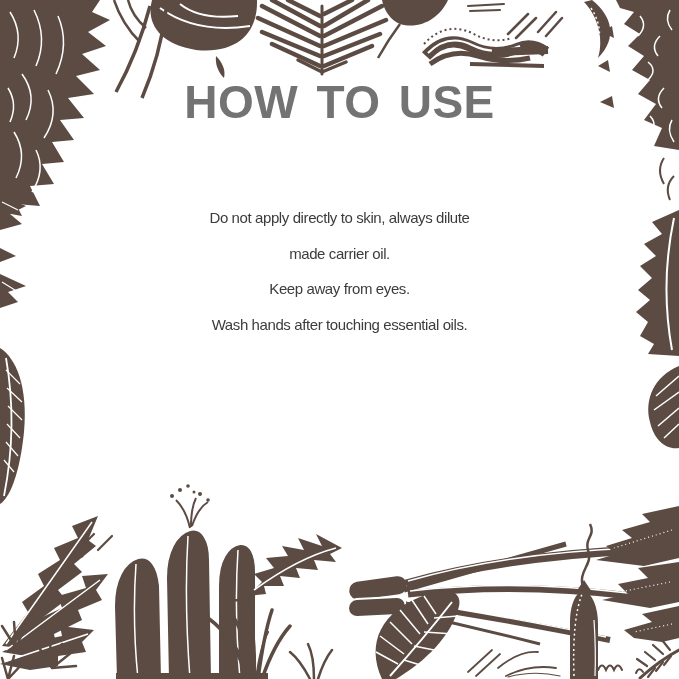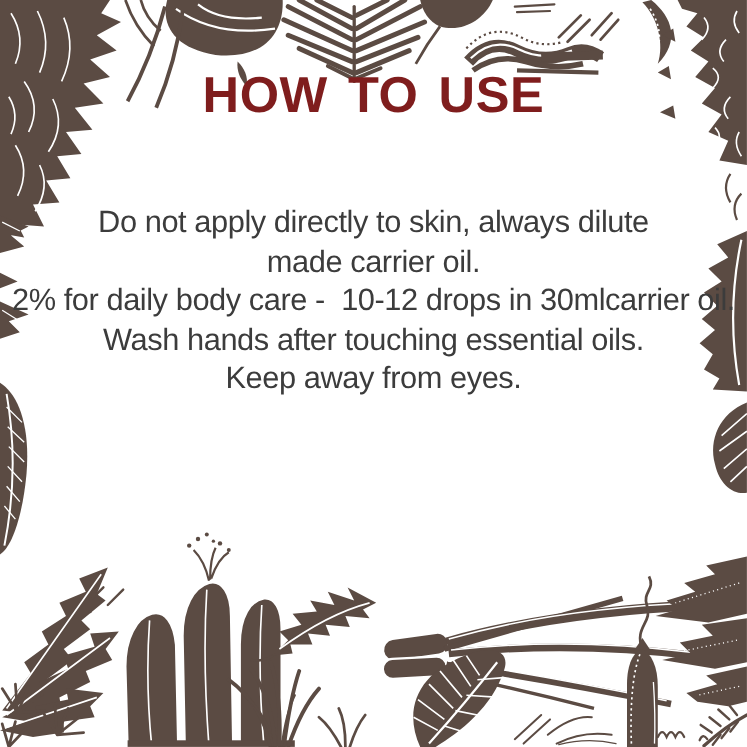--- a/index.html
+++ b/index.html
@@ -3,27 +3,27 @@
 <meta charset="utf-8">
 <style>
   html,body{margin:0;padding:0;background:#fff;}
   .page{
     position:relative;width:679px;height:679px;overflow:hidden;
     background:#ffffff;font-family:"Liberation Sans",sans-serif;
   }
   .decor{position:absolute;inset:0;z-index:0;}
   .content{position:relative;z-index:1;}
   .title{
-    margin:0;padding-top:60px;line-height:52px;text-align:center;
+    margin:16px;padding-top:60px;line-height:52px;text-align:center;
     font-size:46px;font-weight:700;letter-spacing:.5px;word-spacing:5px;
-    color:#7f1d1d;
+    color:#737373;
   }
   .lines{margin-top:72px;text-align:center;color:#3c3c3c;}
   .line{
-    font-size:28px;line-height:35.5px;letter-spacing:-0.4px;
+    font-size:15px;line-height:35.5px;letter-spacing:-0.4px;
     white-space:pre;
   }
 </style>
 </head>
 <body>
 
 <div class="page">
 
   <svg class="decor" width="679" height="679" viewBox="0 0 679 679" aria-hidden="true">
     <g fill="#5b4b43" stroke="none">
@@ -195,19 +195,18 @@
       </g>
 
     </g>
   </svg>
 
   <div class="content">
     <h1 class="title">HOW TO USE</h1>
     <div class="lines">
       <div class="line">Do not apply directly to skin, always dilute</div>
       <div class="line">made carrier oil.</div>
-      <div class="line">2% for daily body care -  10-12 drops in 30mlcarrier oil.</div>
+      <div class="line">Keep away from eyes.</div>
       <div class="line">Wash hands after touching essential oils.</div>
-      <div class="line">Keep away from eyes.</div>
     </div>
   </div>
 
 </div>
 
 </body></html>

